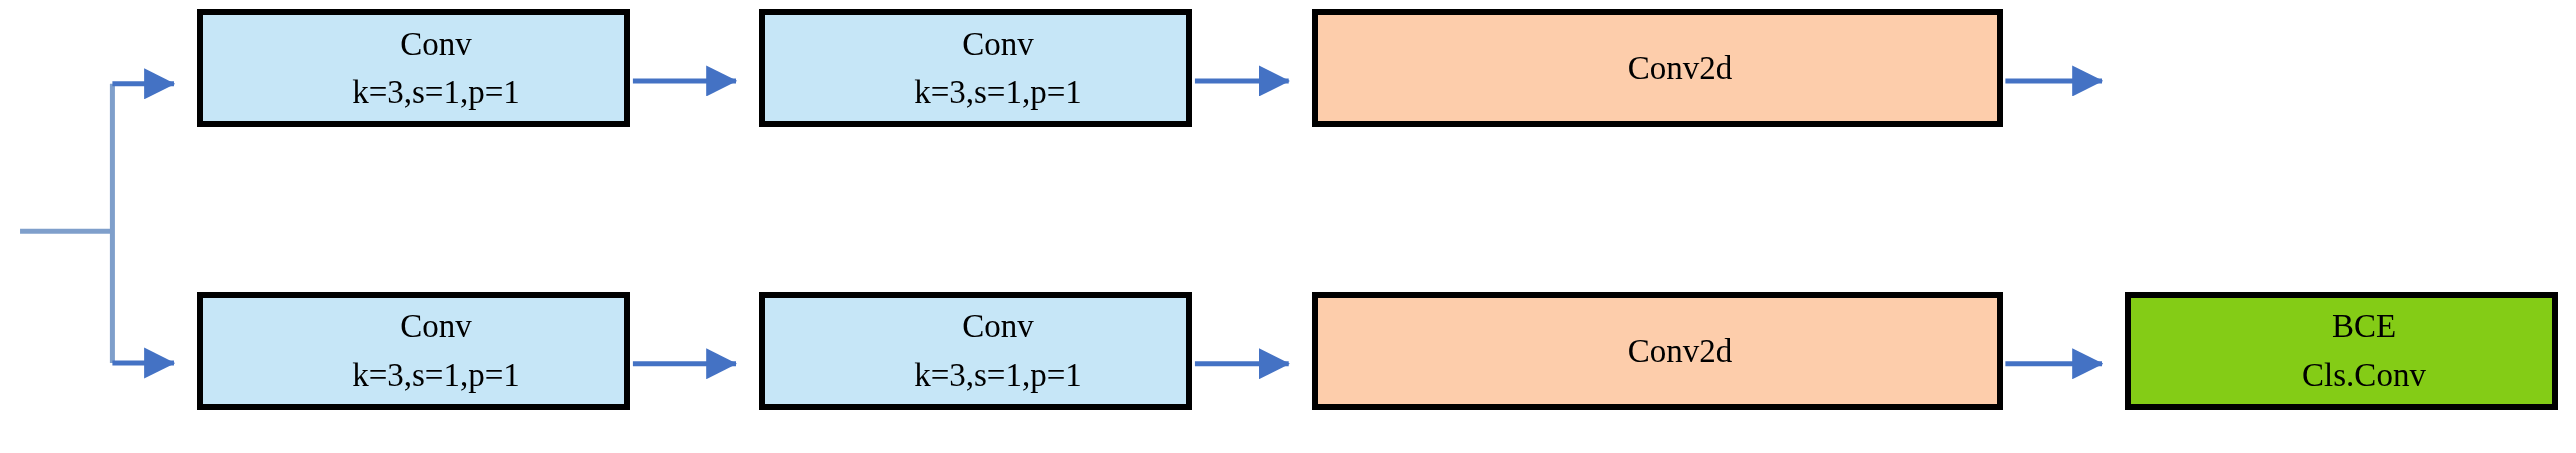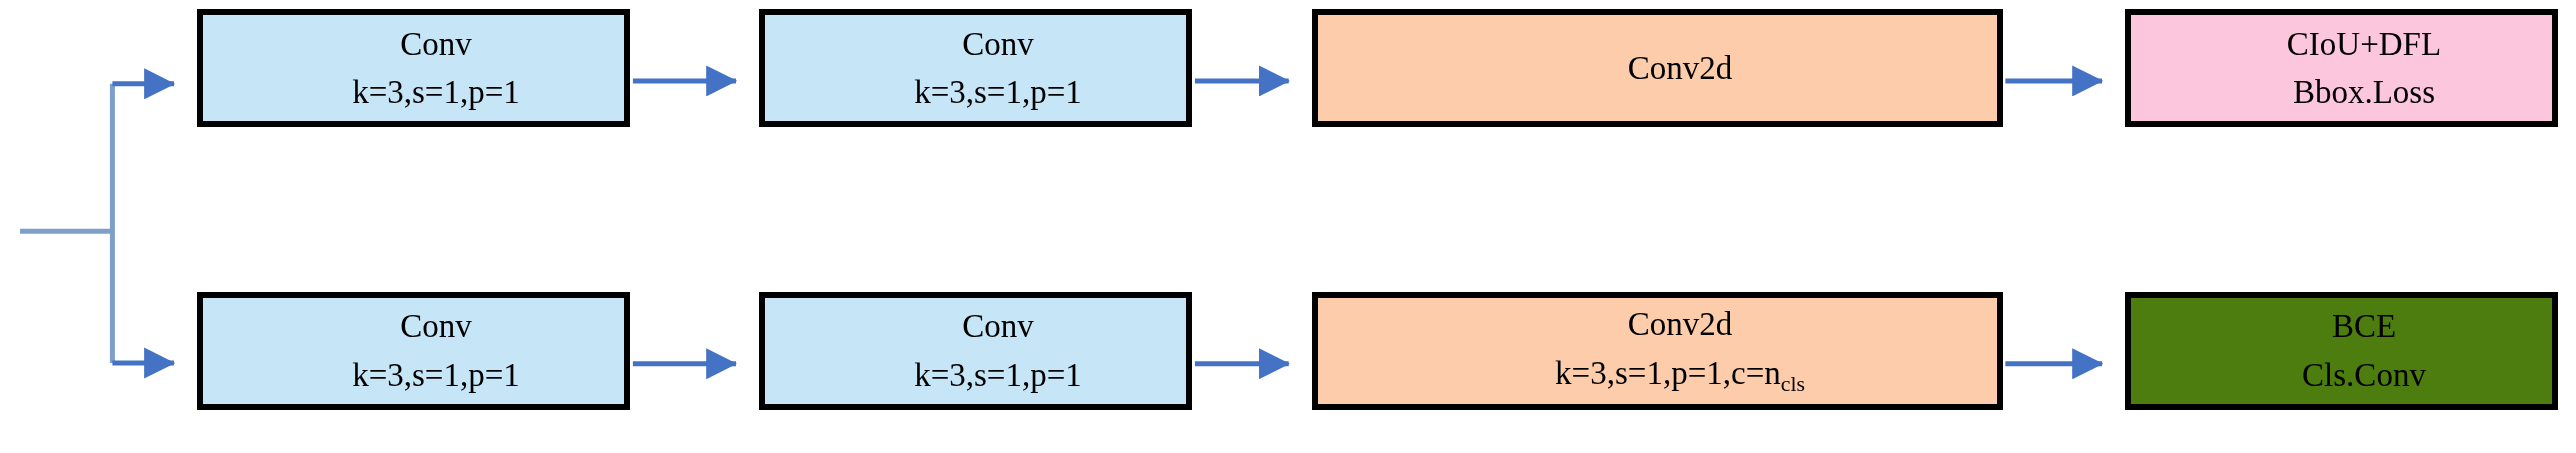--- a/index.html
+++ b/index.html
@@ -86,41 +86,34 @@
 
   <div class="node" style="left: 759px; top: 9.3px; width: 433px; height: 118px; background: rgb(198, 230, 247); border-color: rgb(0, 0, 0);">
     <span class="line1">Conv</span>
     <span class="line2">k=3,s=1,p=1</span>
   </div>
 
   <div class="node" style="left: 1312px; top: 9.3px; width: 691px; height: 118px; background: rgb(253, 205, 171); border-color: rgb(0, 0, 0);">
     <span class="line1">Conv2d</span>
   </div>
 
-  <div class="node" style="left: 2125px; top: 9.3px; width: 433px; height: 118px; background: rgb(252, 198, 221); border-color: rgb(0, 0, 0);">
-    <span class="line1">CIoU+DFL</span>
-    <span class="line2">Bbox.Loss</span>
-  </div>
 
   <div class="node" style="left: 197px; top: 292px; width: 433px; height: 118px; background: rgb(198, 230, 247); border-color: rgb(0, 0, 0);">
     <span class="line1">Conv</span>
     <span class="line2">k=3,s=1,p=1</span>
   </div>
 
   <div class="node" style="left: 759px; top: 292px; width: 433px; height: 118px; background: rgb(198, 230, 247); border-color: rgb(0, 0, 0);">
     <span class="line1">Conv</span>
     <span class="line2">k=3,s=1,p=1</span>
   </div>
 
   <div class="node" style="left: 1312px; top: 292px; width: 691px; height: 118px; background: rgb(253, 205, 171); border-color: rgb(0, 0, 0);">
     <span class="line1">Conv2d</span>
-    <span class="line2">
-      <span>k=3,s=1,p=1,c=n</span><sub>cls</sub>
-    </span>
   </div>
 
-  <div class="node" style="left: 2125px; top: 292px; width: 433px; height: 118px; background: #4d7c0f; border-color: rgb(0, 0, 0);">
+  <div class="node" style="left: 2125px; top: 292px; width: 433px; height: 118px; background: #84cc16; border-color: rgb(0, 0, 0);">
     <span class="line1">BCE</span>
     <span class="line2">Cls.Conv</span>
   </div>
 
 </div>
 
 
 </body></html>

